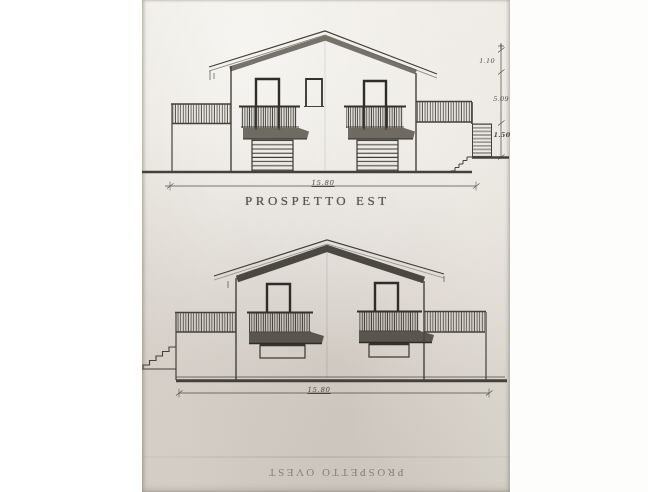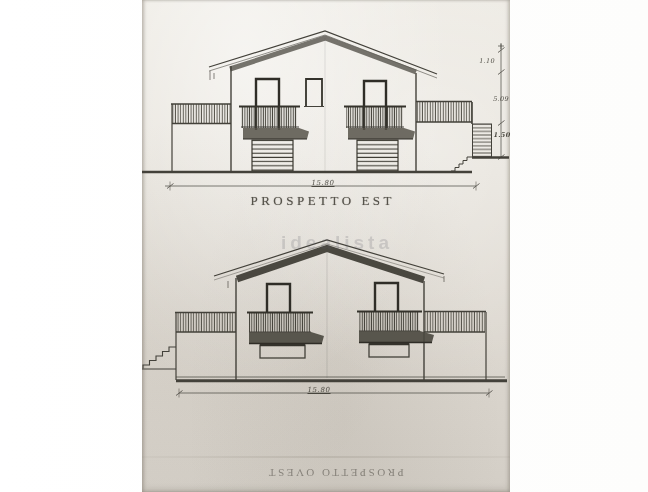--- a/index.html
+++ b/index.html
@@ -27,21 +27,21 @@
   .dim-lbl{
     font:italic 7px "DejaVu Serif",serif;letter-spacing:.6px;opacity:.9;
     text-align:center;
     text-decoration:underline;
   }
   .vdim-lbl{
     font:italic 6.5px "DejaVu Serif",serif;letter-spacing:.3px;opacity:.9;
     width:22px;text-align:center;
   }
   #top-title{
-    left:245px;top:193px;width:150px;text-align:right;
+    left:245px;top:193px;width:150px;text-align:left;
     font:13px "Liberation Serif",serif;letter-spacing:3.5px;color:#4a473f;
     text-shadow:0 0 1px rgba(74,71,63,.55);opacity:.92;
     filter:blur(.2px);
   }
   #watermark{
     left:252px;top:232px;width:170px;text-align:center;
     font:bold 19px "Liberation Sans",sans-serif;letter-spacing:4px;
     color:rgba(92,92,98,.20);filter:blur(.7px);
   }
   #flipped-caption{
@@ -178,18 +178,17 @@
   </svg>
 
   <div class="lbl dim-lbl" style="left:302px;top:179px;width:42px;">15.80</div>
 
   <div class="lbl" id="top-title">PROSPETTO EST</div>
 
   <div class="lbl vdim-lbl" style="left:476px;top:57px;">1.10</div>
   <div class="lbl vdim-lbl" style="left:490px;top:95px;">5.09</div>
   <div class="lbl vdim-lbl" style="left:491px;top:131px;font-weight:bold;">1.50</div>
 
-  <div class="lbl" id="watermark">idealista</div>
 
   <div class="lbl dim-lbl" style="left:298px;top:386px;width:42px;">15.80</div>
 
   <div class="lbl" id="flipped-caption">PROSPETTO OVEST</div>
 </div>
 
 </body></html>

